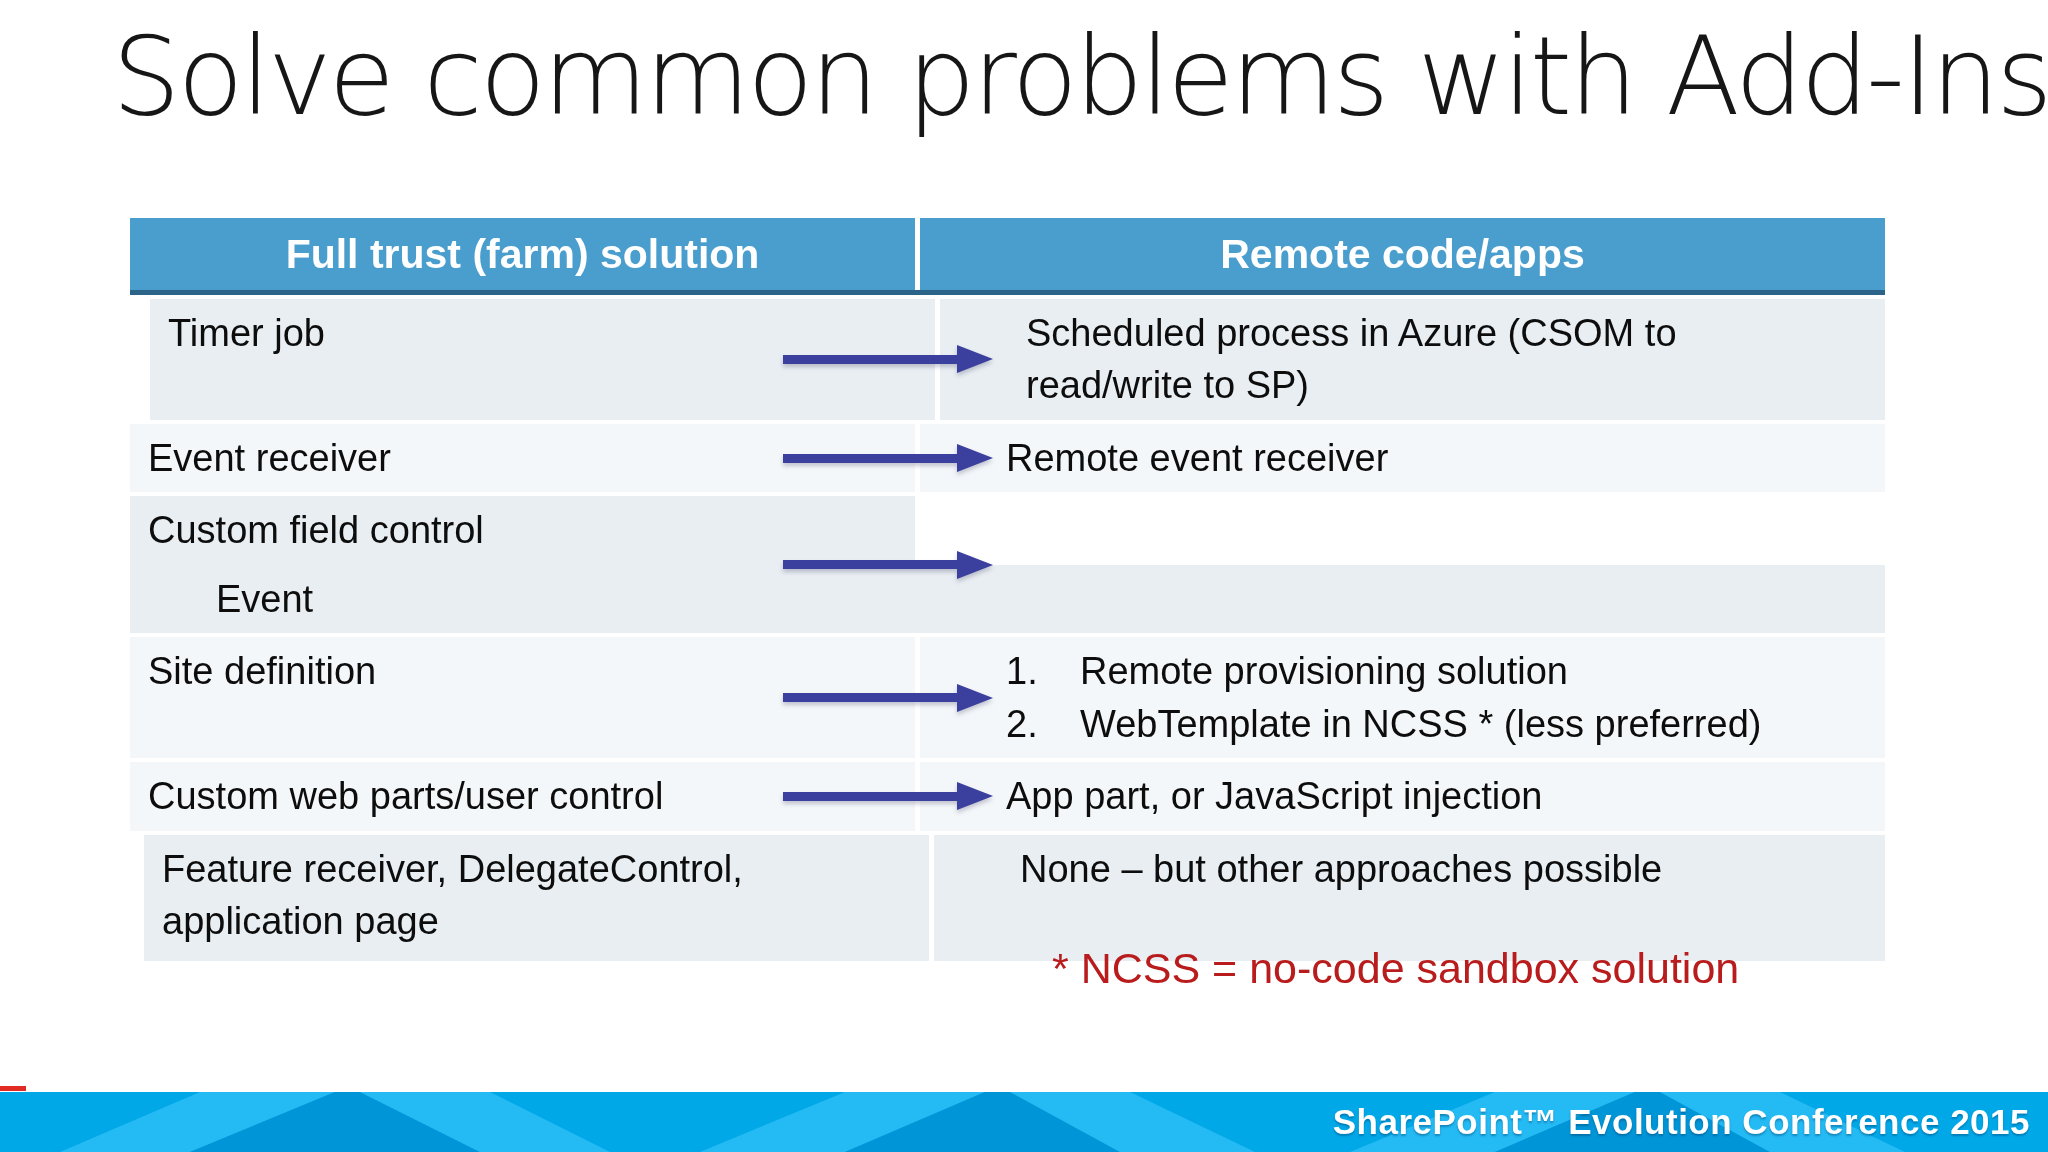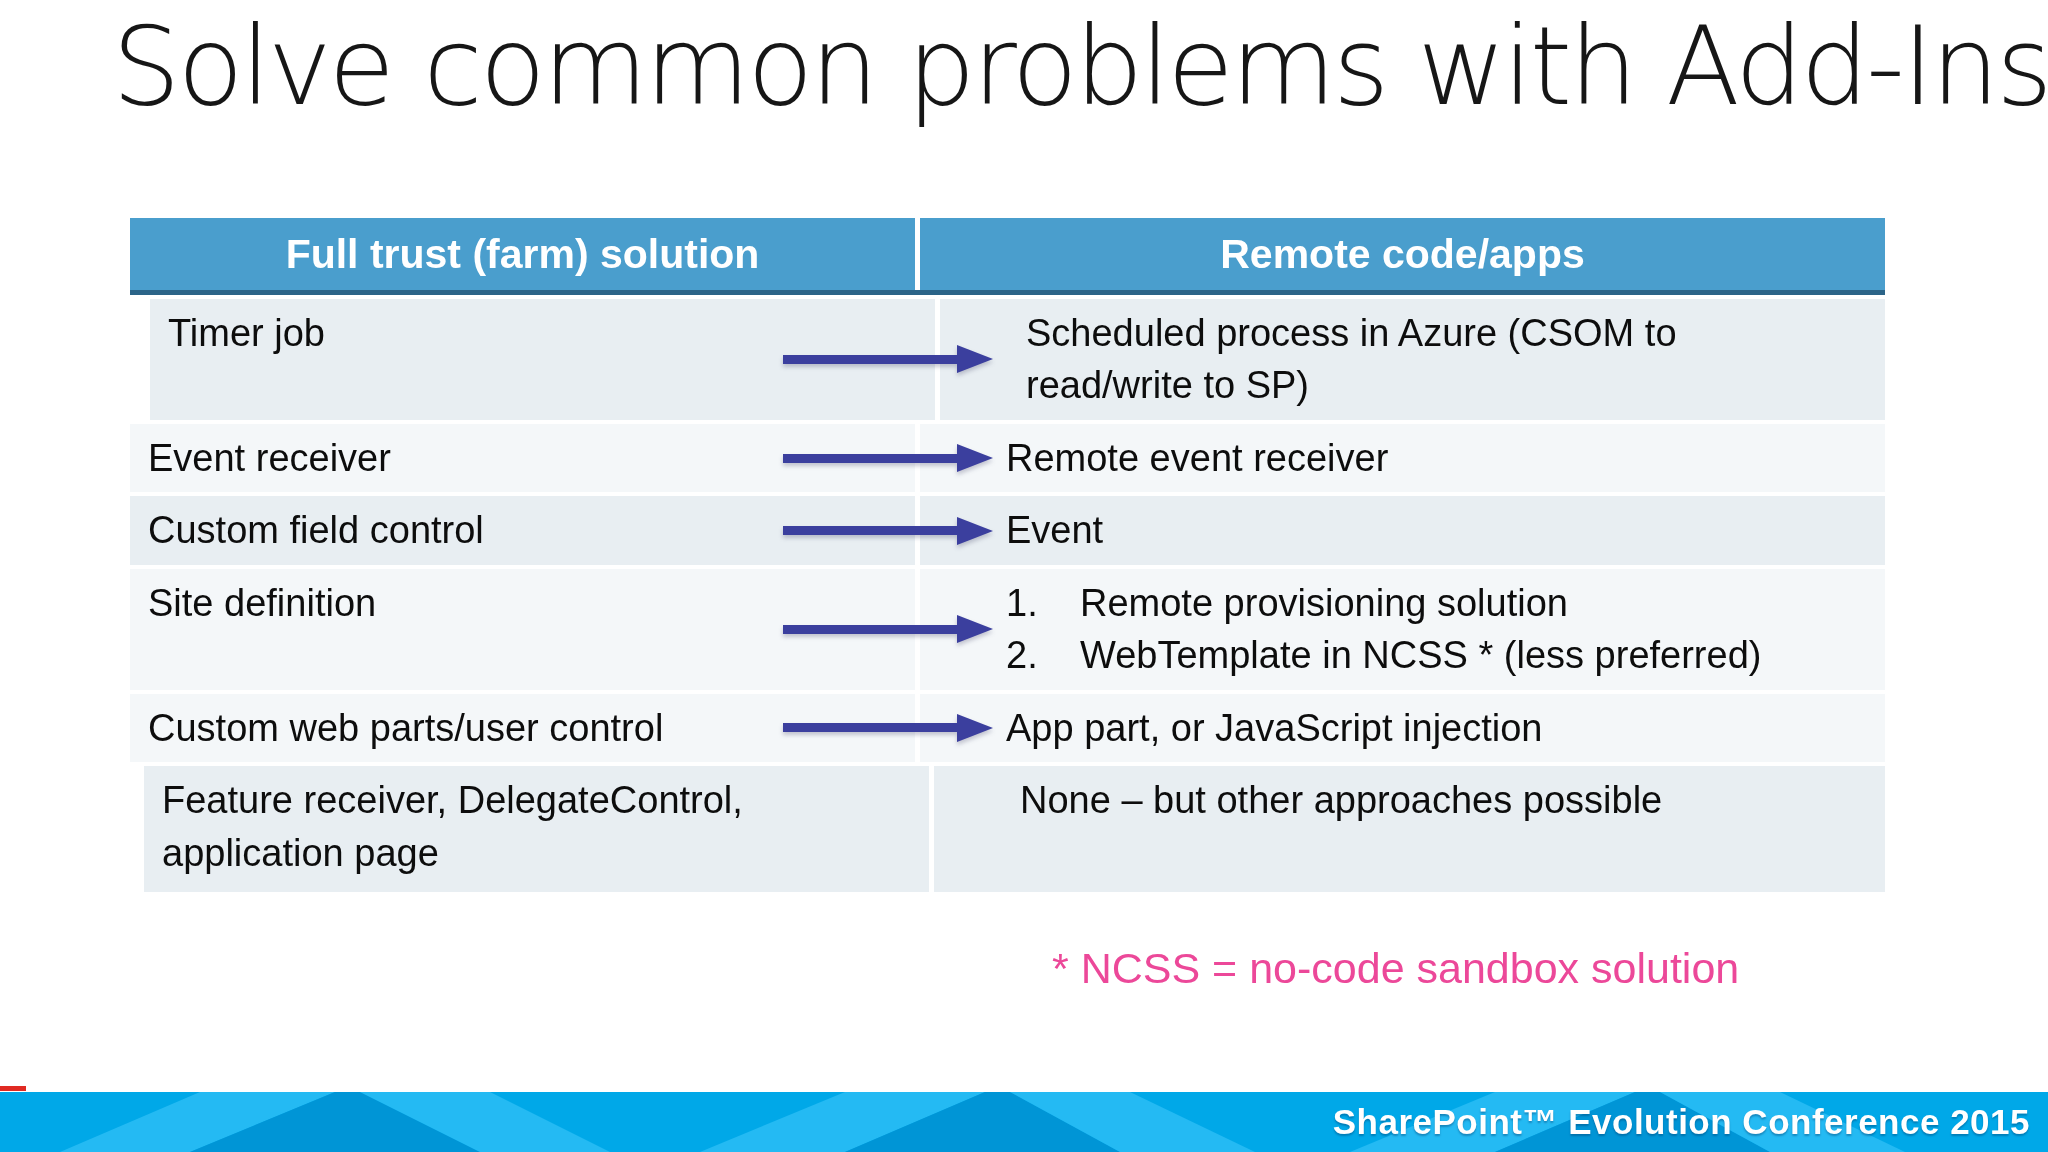--- a/index.html
+++ b/index.html
@@ -5,21 +5,21 @@
   html,body{margin:0;padding:0;}
   body{
     width:2048px;height:1152px;overflow:hidden;background:#ffffff;
     font-family:"Liberation Sans", sans-serif;color:#111;
     position:relative;
   }
   .slide{position:absolute;inset:0;}
 
   
   .title{
-    position:absolute;left:112px;top:4px;width:1900px;
+    position:absolute;left:112px;top:14px;width:1900px;
     font-family:"DejaVu Sans","Liberation Sans",sans-serif;
     font-weight:200;font-size:108px;letter-spacing:-3px;color:#161616;
     white-space:nowrap;
   }
 
   
   .ctable{position:absolute;left:130px;top:218px;width:1755px;}
   .thead{
     display:flex;height:77px;box-sizing:border-box;
     border-bottom:5px solid var(--header-dark);
@@ -58,21 +58,21 @@
     pointer-events:none;
   }
   .arrow .shaft{width:174px;height:9px;background:var(--arrow);}
   .arrow .head{
     width:0;height:0;border-top:14px solid transparent;
     border-bottom:14px solid transparent;border-left:36px solid var(--arrow);
   }
 
   
   .footnote{
-    position:absolute;left:1052px;top:944px;font-size:43px;color:#ec4899;
+    position:absolute;left:1052px;top:944px;font-size:43px;color:#b91c1c;
   }
 
   
   .footer{
     position:absolute;left:0;top:1092px;width:2048px;height:60px;
     background:var(--footer-base);overflow:hidden;
   }
   .footer svg{position:absolute;left:0;top:0;width:2048px;height:60px;}
   .footer-text{
     position:absolute;right:18px;top:50%;transform:translateY(-50%);
@@ -119,21 +119,21 @@
           </div>
     <div class="cell cell-right">
             <div>Remote event receiver</div>
           </div>
     <div class="arrow">
       <span class="shaft"></span>
       <span class="head"></span>
     </div>
   </div>
 
-  <div class="trow band" style="min-height: 62px;">
+  <div class="trow band" style="min-height: 62px; flex-direction: column;">
     <div class="cell cell-left">
             <div>Custom field control</div>
           </div>
     <div class="cell cell-right">
             <div>Event</div>
           </div>
     <div class="arrow">
       <span class="shaft"></span>
       <span class="head"></span>
     </div>

